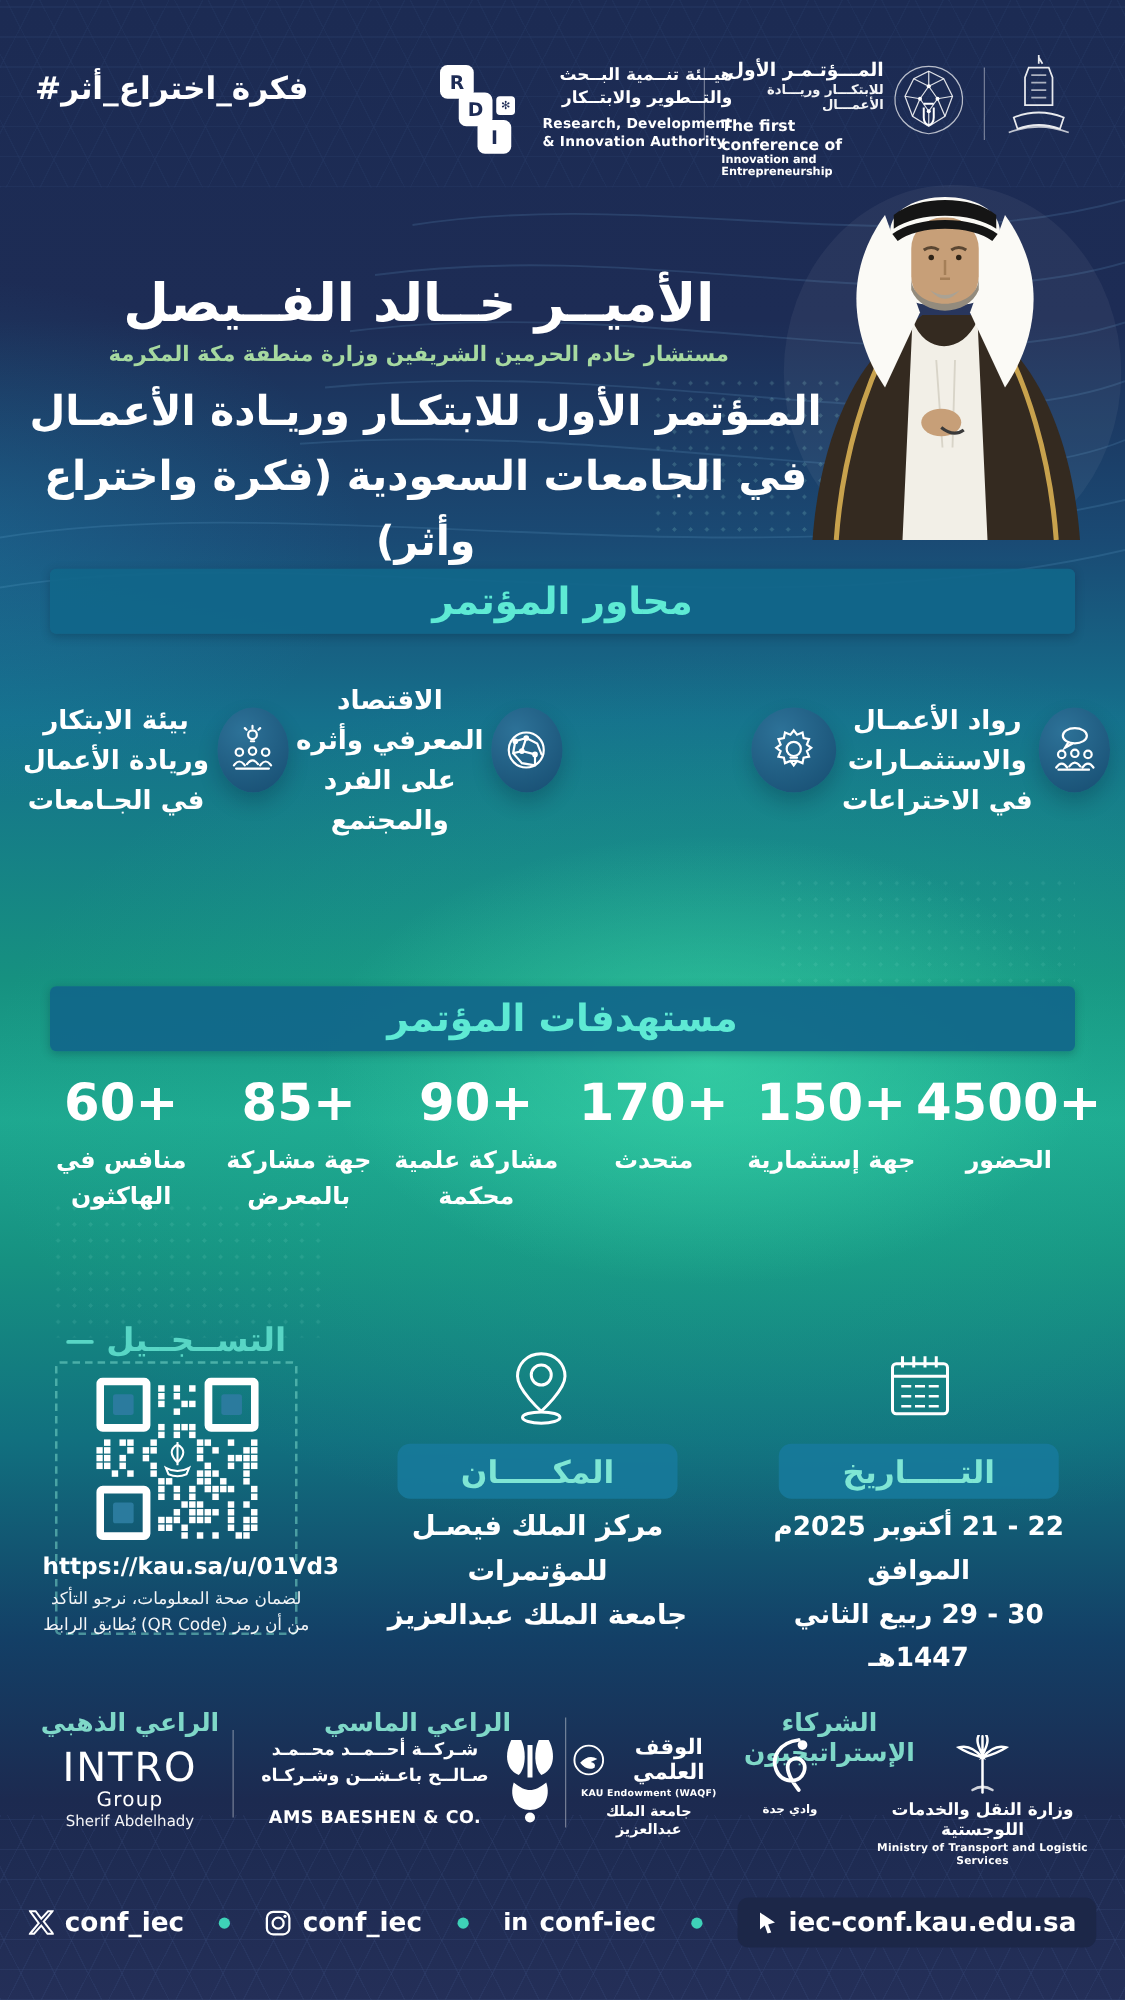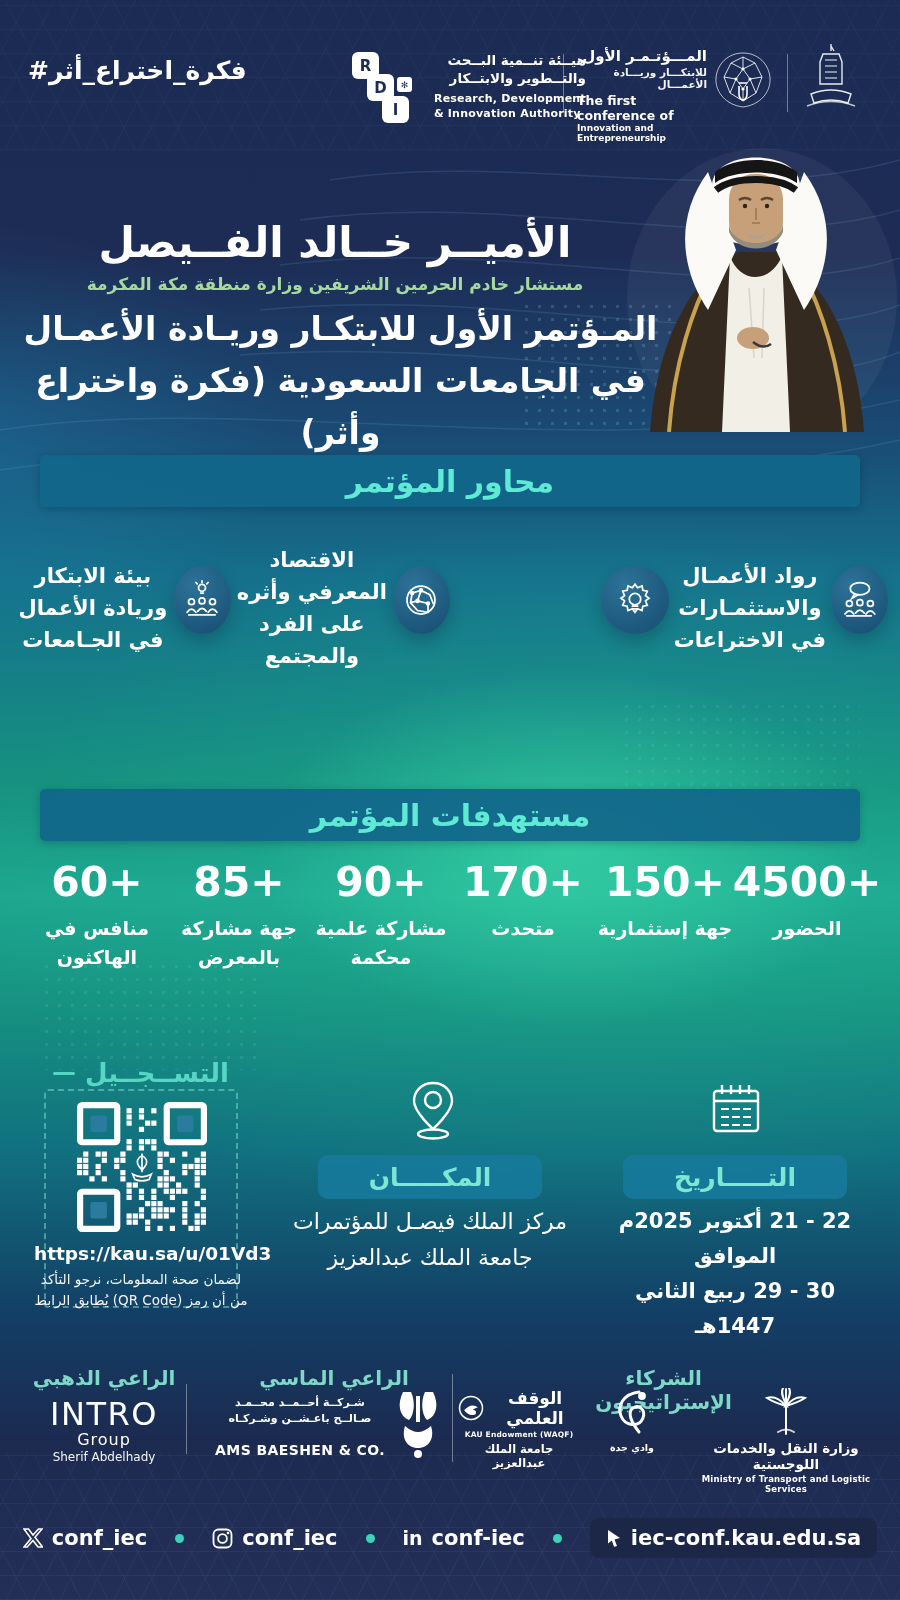--- a/index.html
+++ b/index.html
@@ -62,36 +62,36 @@
   .reg-title{left:50px;top:1058px;width:182px;display:flex;direction:rtl;align-items:center;justify-content:center;gap:10px;font-size:26px;font-weight:bold;color:#58d6c5}
   .reg-dash{width:22px;height:3px;background:#58d6c5;border-radius:2px}
   .qr{left:77px;top:1102px;width:130px;height:132px}
   .reg-url{left:34px;top:1243px;width:216px;text-align:center;font-size:18.5px;font-weight:bold;direction:ltr}
   .reg-note1{left:28px;top:1271px;width:226px;text-align:center;font-size:13.5px;direction:rtl;opacity:.95}
   .reg-note2{left:28px;top:1292px;width:226px;text-align:center;font-size:13.5px;direction:rtl;opacity:.95}
   
   .pill{height:44px;border-radius:10px;background:rgba(23,122,156,.88);display:flex;align-items:center;justify-content:center;font-size:25px;font-weight:bold;color:#7fe6d4}
   .loc-pill{left:318px;top:1155px;width:224px}
   .date-pill{left:623px;top:1155px;width:224px}
-  .loc-lines{left:290px;top:1204px;width:280px;text-align:center;font-size:22px;font-weight:normal;line-height:1.62;direction:rtl}
+  .loc-lines{left:290px;top:1204px;width:280px;text-align:center;font-size:22px;font-weight:bold;line-height:1.62;direction:rtl}
   .date-lines{left:596px;top:1204px;width:278px;text-align:center;font-size:21px;font-weight:bold;line-height:1.66;direction:rtl}
   
   .sp-title{font-size:20px;font-weight:bold;color:#7fd8c8;text-align:center;direction:rtl}
   .t-gold{left:28px;top:1366px;width:152px}
   .t-dia{left:228px;top:1366px;width:212px}
   .t-str{left:556px;top:1366px;width:215px}
   .sdiv1{left:186px;top:1384px;height:70px}
   .sdiv2{left:452px;top:1374px;height:88px}
   .intro{left:24px;top:1398px;width:160px;text-align:center}
   .intro-name{font-size:32px;letter-spacing:1.5px;line-height:1}
   .intro-grp{font-size:16px;letter-spacing:1px}
   .intro-person{font-size:12px;margin-top:1px;opacity:.95}
   .ams{left:202px;top:1390px;width:252px;display:flex;direction:rtl;align-items:center;justify-content:center;gap:10px}
   .ams-txt{text-align:center}
-  .ams-ar{font-size:11px;font-weight:bold;line-height:1.5}
+  .ams-ar{font-size:14px;font-weight:bold;line-height:1.5}
   .ams-en{font-size:14px;font-weight:bold;letter-spacing:.4px;margin-top:14px;direction:ltr}
   .partners{left:458px;top:1388px;width:430px;display:flex;justify-content:space-between;align-items:flex-start}
   .pcol{display:flex;flex-direction:column;align-items:center;text-align:center}
   .waqf{width:122px}.wadi{width:84px}.ministry{width:204px}
   .waqf-top{display:flex;align-items:center;gap:6px;direction:rtl}
   .waqf-callig{font-size:17px;font-weight:bold}
   .waqf-en{font-size:7.5px;font-weight:bold;margin-top:2px;letter-spacing:.2px}
   .waqf-ar{font-size:11.5px;font-weight:bold;margin-top:3px}
   .wadi-name{font-size:9.5px;font-weight:bold;margin-top:2px}
   .min-ar{font-size:13.5px;font-weight:bold;margin-top:4px;direction:rtl}

